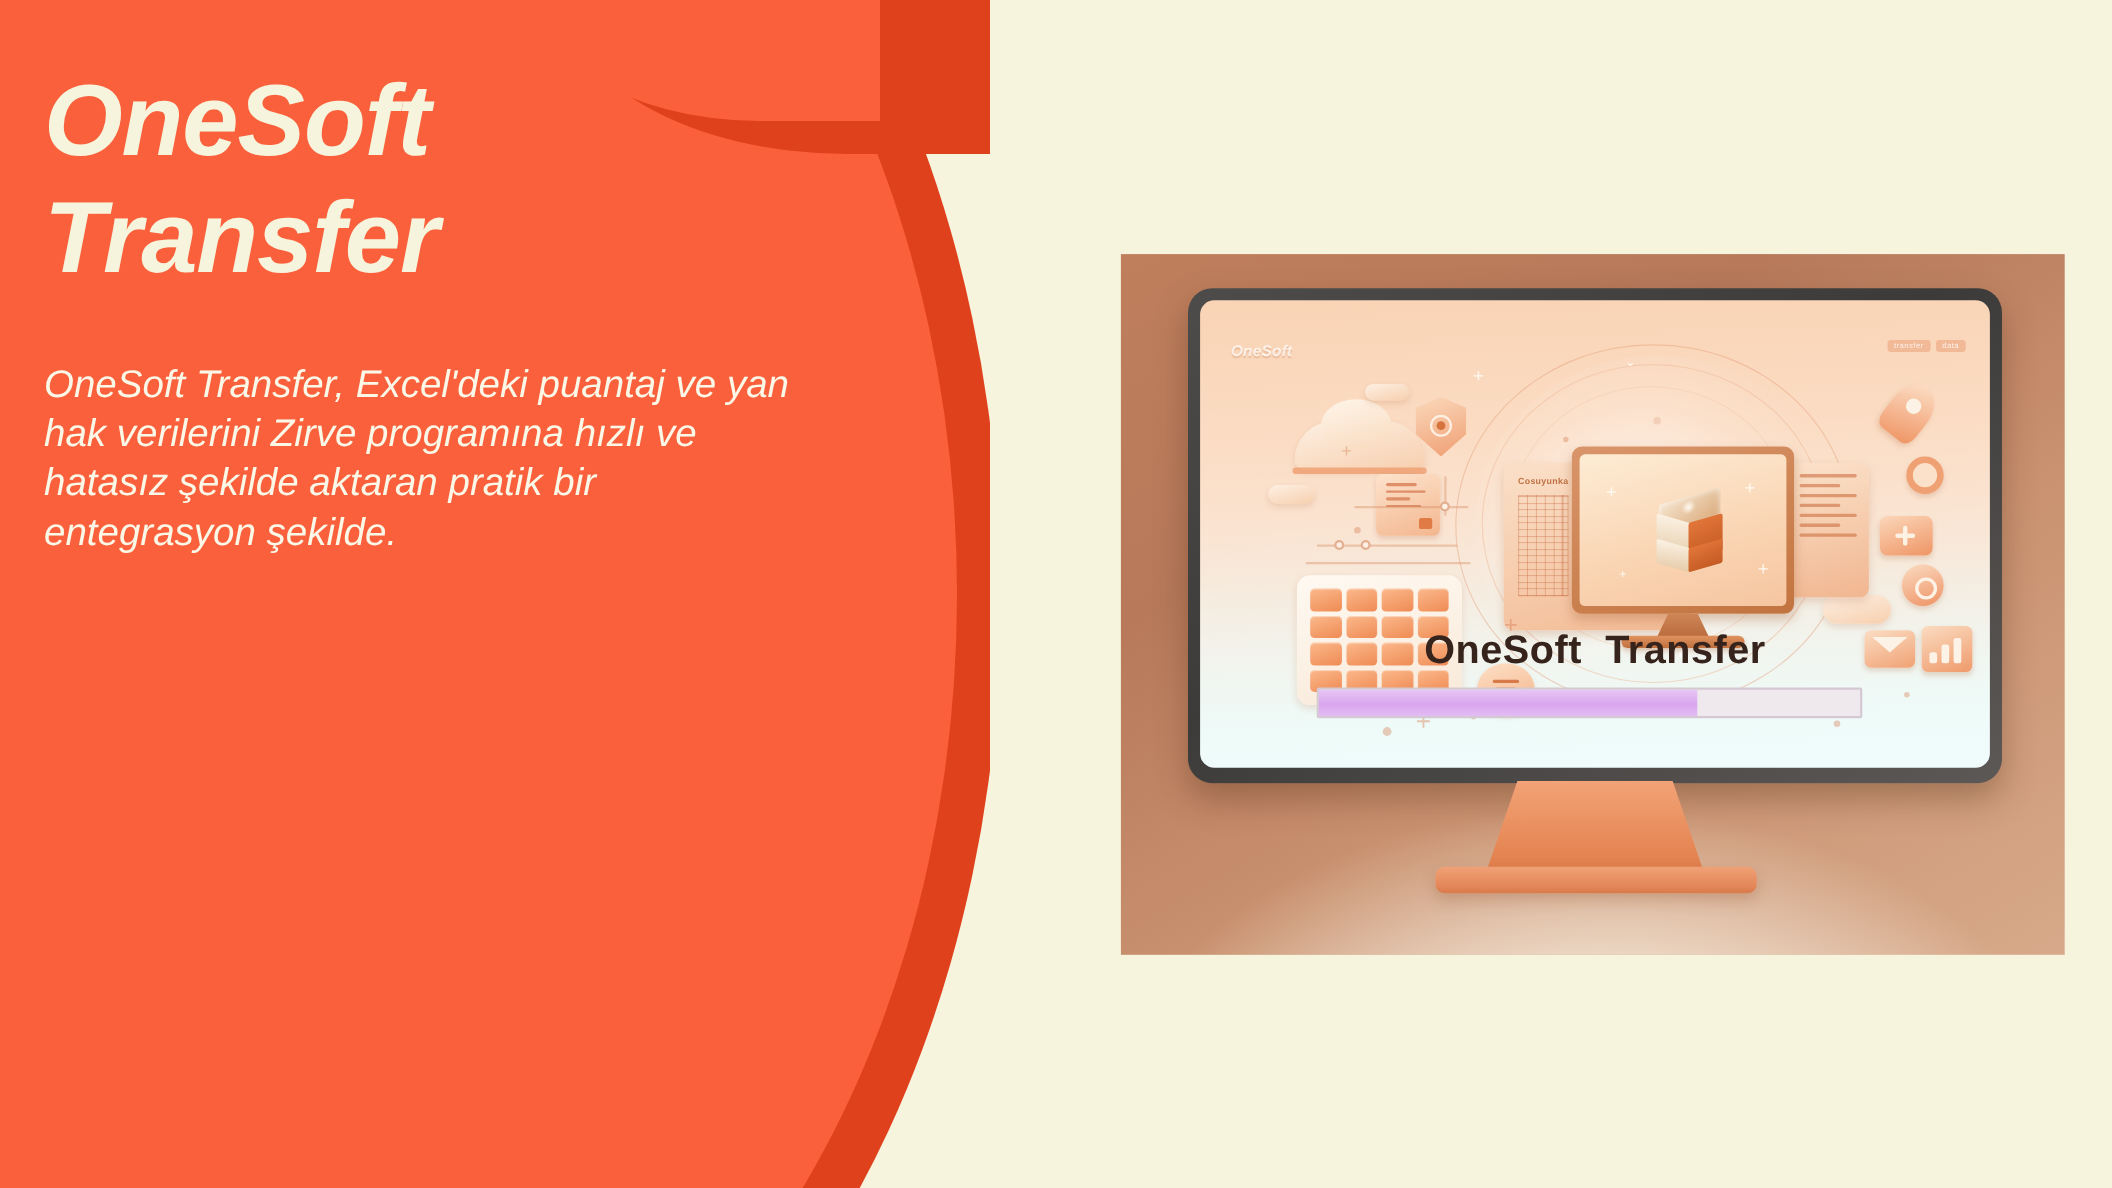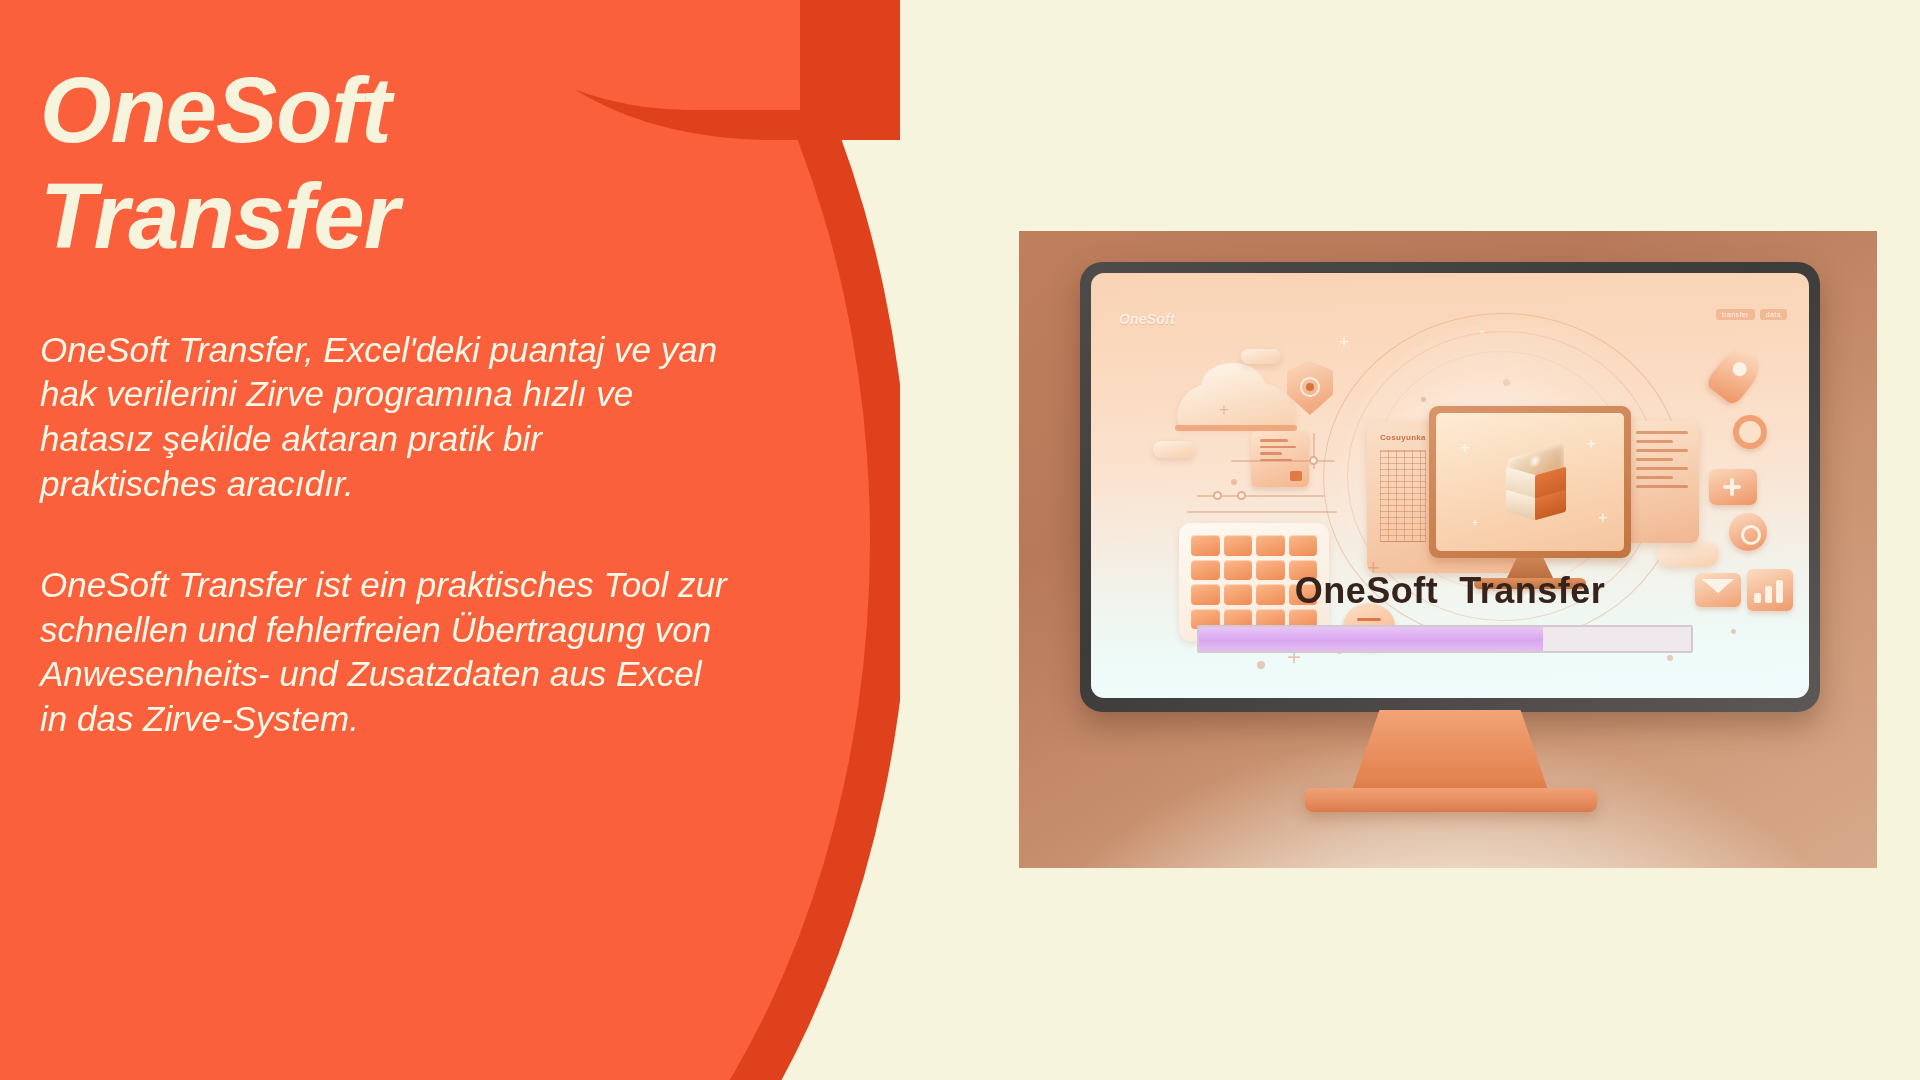--- a/index.html
+++ b/index.html
@@ -385,25 +385,21 @@
   <div class="corner-wedge"></div>
   <div class="corner-wedge-cut"></div>
 </div>
 
 <div id="left-content">
   <div id="title">OneSoft
 Transfer</div>
   <div id="para-tr" class="para">OneSoft Transfer, Excel'deki puantaj ve yan
 hak verilerini Zirve programına hızlı ve
 hatasız şekilde aktaran pratik bir
-praktisches aracıdır.</div>
-  <div id="para-de" class="para">OneSoft Transfer ist ein praktisches Tool zur
-schnellen und fehlerfreien Übertragung von
-Anwesenheits- und Zusatzdaten aus Excel
-in das Zirve-System.</div>
+entegrasyon şekilde.</div>
 </div>
 
 <div id="illustration-frame">
   <div class="frame-bloom"></div>
 
   <div id="monitor">
     <div id="monitor-bezel">
       <div id="screen">
 
         <div id="screen-logo">OneSoft</div>

